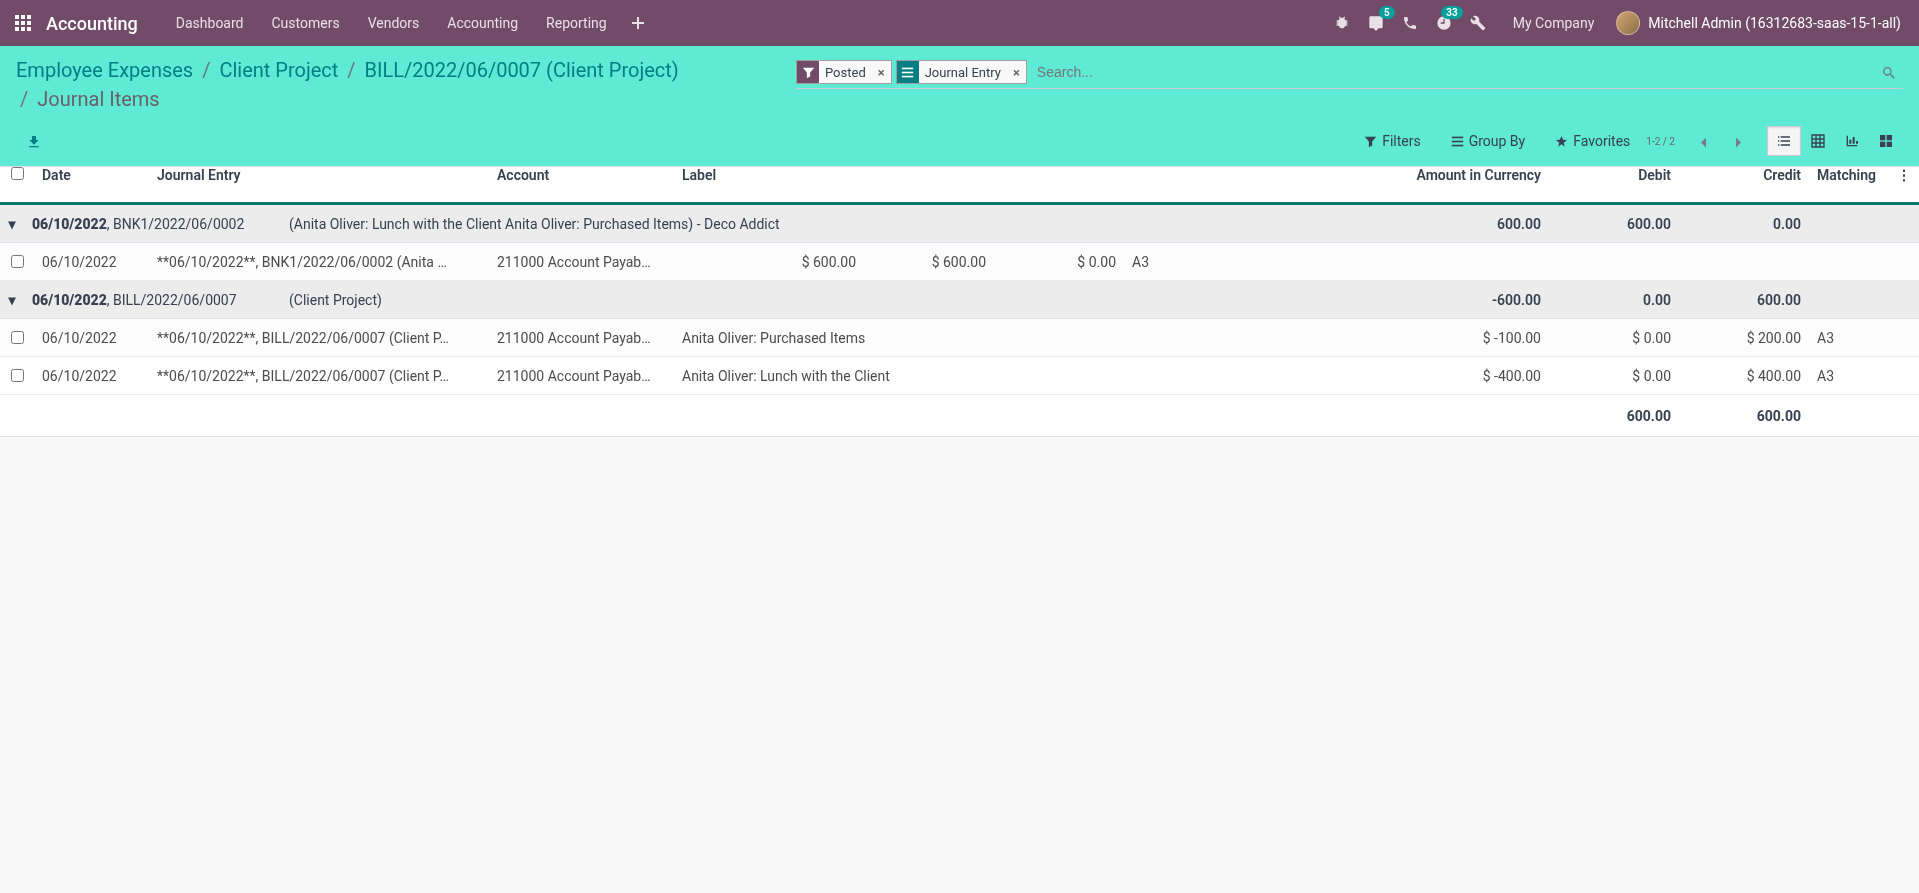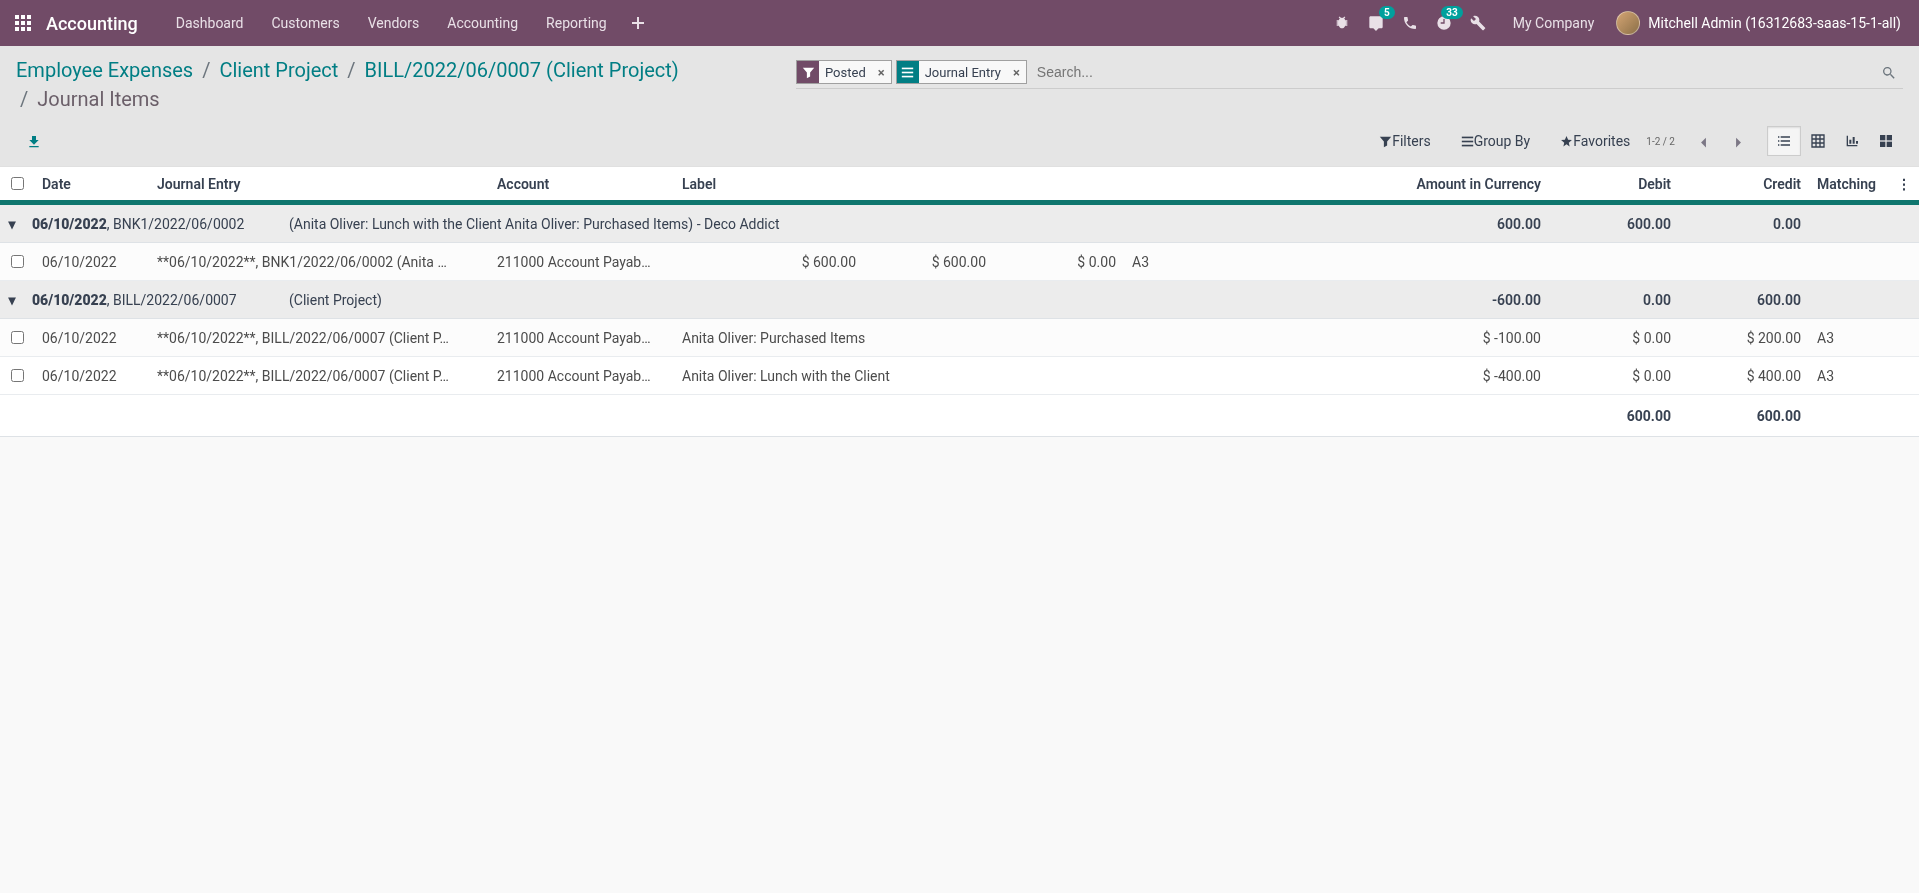--- a/index.html
+++ b/index.html
@@ -10,52 +10,52 @@
 .navbar .apps-icon { width:26px; height:26px; display:flex; align-items:center; justify-content:center; margin-right:10px; cursor:pointer; }
 .navbar .app-name { font-size:18px; font-weight:500; margin-right:24px; color:#fff; }
 .navbar .nav-link { padding:0 14px; height:46px; display:flex; align-items:center; color:#e9e0e7; cursor:pointer; font-size:14px;}
 .navbar .spacer { flex:1; }
 .navbar .nav-icon { width:34px; height:46px; display:flex; align-items:center; justify-content:center; cursor:pointer; position:relative; color:#e9e0e7; }
 .navbar .badge { position:absolute; top:6px; right:-2px; background:#00a09d; color:#fff; font-size:10px; border-radius:9px; padding:1px 5px; font-weight:bold; min-width:14px; text-align:center;}
 .avatar { width:24px; height:24px; border-radius:50%; background:linear-gradient(135deg,#d4a574,#8b6f47); margin-right:8px; border:1px solid rgba(255,255,255,.4);}
 .user-block { display:flex; align-items:center; padding:0 8px; cursor:pointer; color:#fff;}
 
 
-.control { background:#e5e5e5; border-bottom:1px solid #e0e0e0; padding:10px 16px 0 16px; }
+.control { background:#5eead4; border-bottom:1px solid #e0e0e0; padding:10px 16px 0 16px; }
 .control-row1 { display:flex; align-items:flex-start; gap:20px; }
 .breadcrumb-block { flex:0 0 760px; }
 .breadcrumb { font-size:20px; color:#374151; line-height:1.45;}
 .breadcrumb .bc-link { color:#017e84; cursor:pointer; }
 .breadcrumb .bc-sep { color:#6c757d; margin:0 4px;}
 .breadcrumb .bc-current { color:#6b5f69; }
 
 .search-block { flex:1; display:flex; align-items:center; border-bottom:1px solid #ccc; padding:2px 0 4px 0; margin-top:2px; }
 .facet { display:inline-flex; align-items:center; border:1px solid #a0a0a0; border-radius:0; margin-right:4px; font-size:13px; background:#f8f8f8; overflow:hidden;}
 .facet-icon { background:#714b67; color:#fff; width:22px; height:22px; display:flex; align-items:center; justify-content:center; font-size:11px;}
 .facet-icon.group { background:#017e84;}
 .facet-text { padding:0 6px; color:#374151;}
 .facet-close { padding:0 6px; cursor:pointer; color:#666; font-weight:bold;}
 .search-input { flex:1; border:none; outline:none; font-size:14px; padding:2px 6px; color:#374151; background:transparent;}
 .search-btn { cursor:pointer; color:#6c757d; padding:0 6px;}
 
 .control-row2 { display:flex; align-items:center; padding:12px 0 10px 0; }
 .dl-icon { color:#017e84; cursor:pointer; margin-left:10px; font-size:15px; margin-right:20px;}
 .mid-controls { flex:1; display:flex; justify-content:flex-end; align-items:center; gap:30px; margin-right:16px;}
-.filter-btn { display:flex; align-items:center; cursor:pointer; color:#374151; font-size:14px;}
+.filter-btn { display:flex; align-items:center; gap:5px; cursor:pointer; color:#374151; font-size:14px;}
 .filter-btn .icon { font-size:12px; color:#374151;}
 .right-controls { display:flex; align-items:center; gap:10px;}
 .pager { font-size:10px; color:#666; margin-right:6px;}
 .pager-btn { color:#7c7785; cursor:pointer; font-size:14px; padding:4px 6px; display:inline-block;}
 .view-switch { display:flex; gap:0; margin-left:6px;}
 .view-btn { width:34px; height:30px; display:flex; align-items:center; justify-content:center; cursor:pointer; color:#374151; border:1px solid transparent;}
 .view-btn.active { border:1px solid #ccc; background:#f5f5f5; box-shadow: inset 0 1px 2px rgba(0,0,0,.1);}
 
 
 .grid-wrap { background:#fff; }
-.grid-header { display:flex; align-items:center; border-bottom:5px solid #0f766e; background:#fff; font-weight:600; color:#374151; height:38px;}
+.grid-header { display:flex; align-items:flex-start; border-bottom:3px solid #0f766e; background:#fff; font-weight:600; color:#374151; height:38px;}
 .gh, .gc { padding:0 8px; overflow:hidden; white-space:nowrap; text-overflow:ellipsis;}
 .col-cb { width:34px; flex:none; display:flex; align-items:center; justify-content:center;}
 .col-date { width:115px; flex:none;}
 .col-je { width:340px; flex:none;}
 .col-acc { width:185px; flex:none;}
 .col-lbl { flex:1;}
 .col-amt { width:190px; flex:none; text-align:right;}
 .col-deb { width:130px; flex:none; text-align:right;}
 .col-cre { width:130px; flex:none; text-align:right;}
 .col-match { width:80px; flex:none;}

